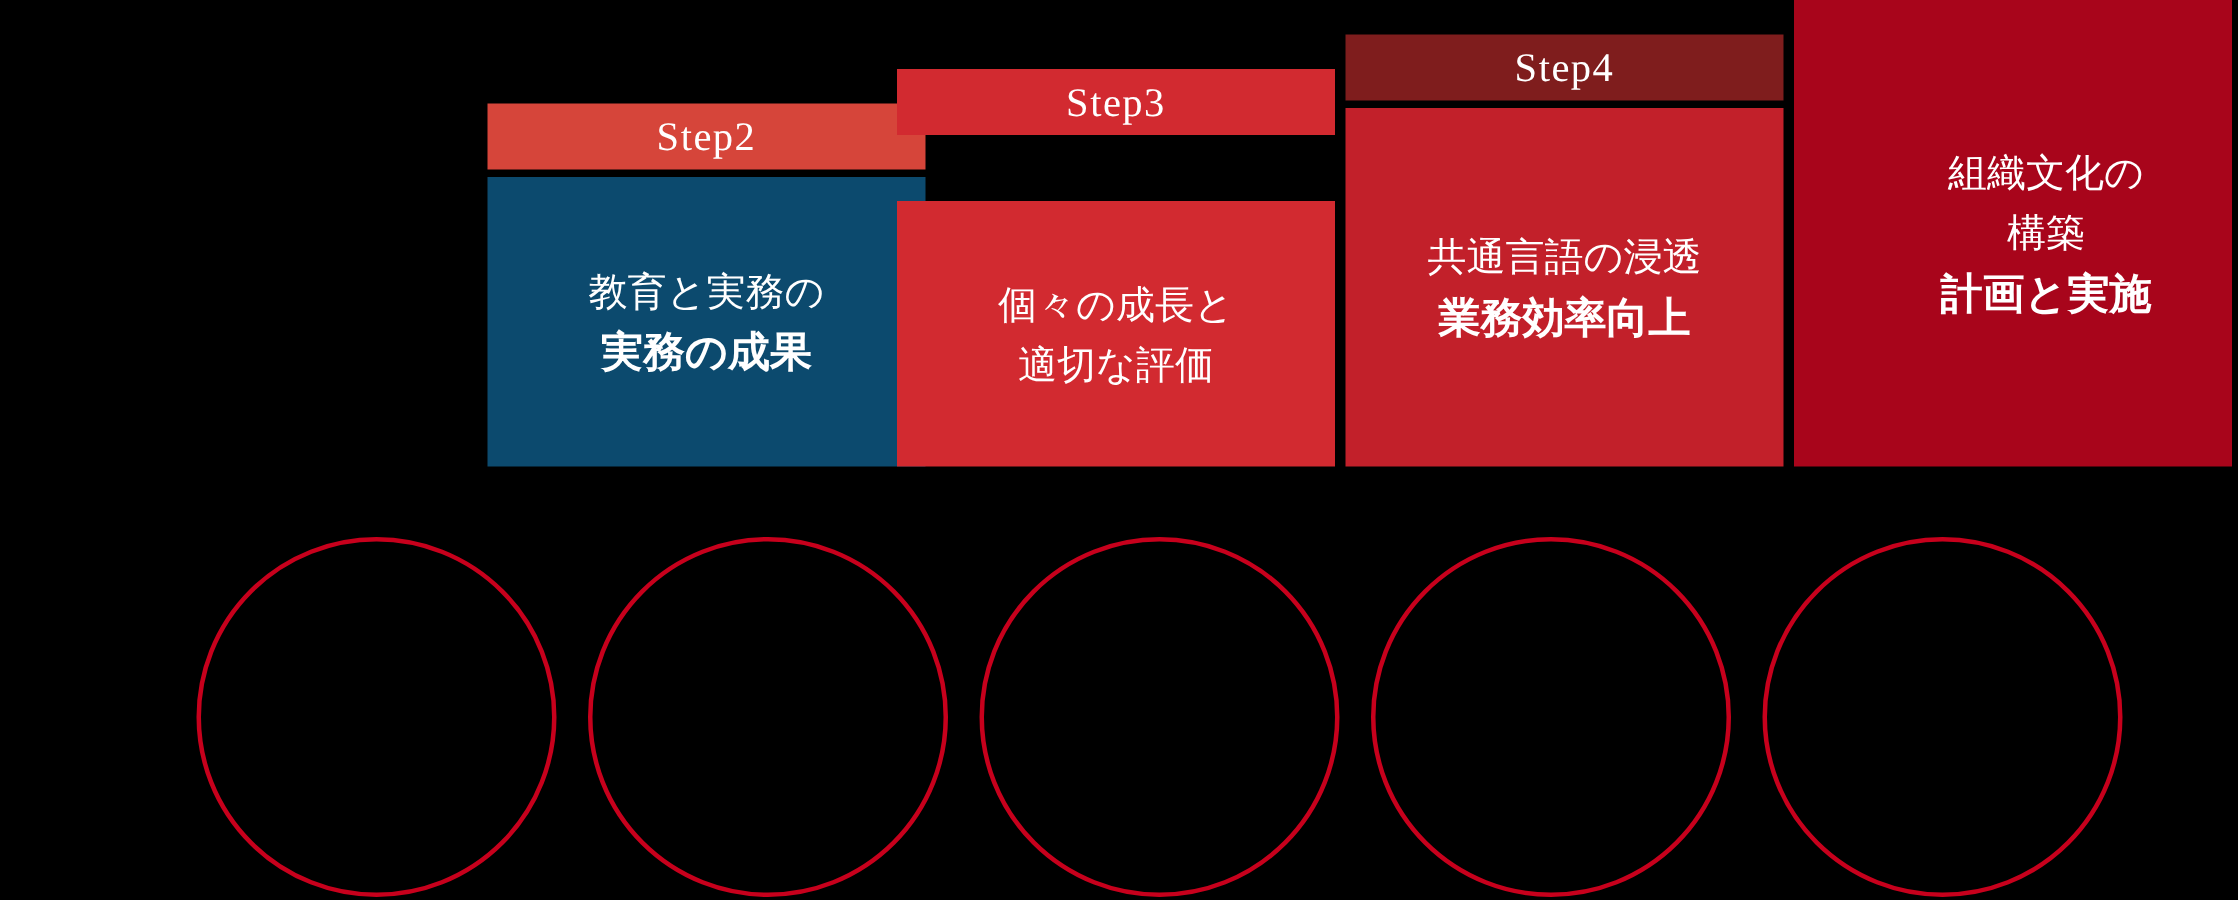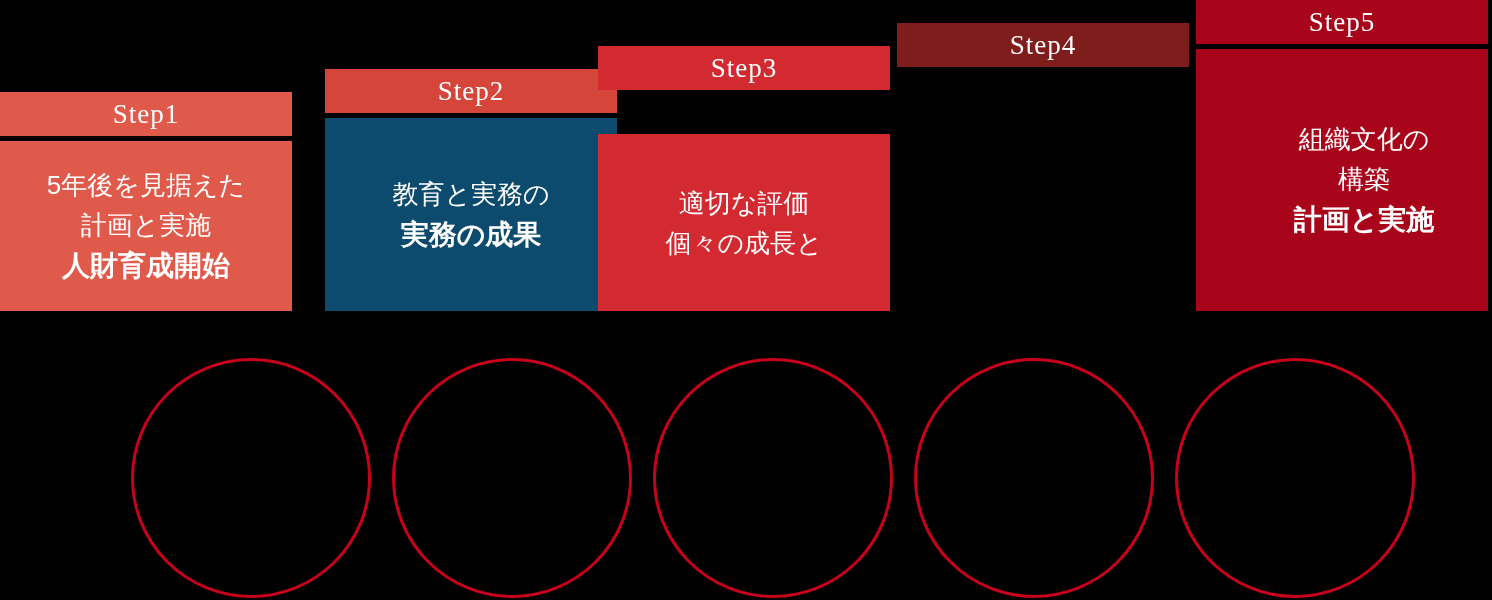--- a/index.html
+++ b/index.html
@@ -69,61 +69,53 @@
     border: 3px solid #c7001c;
     box-sizing: border-box;
     background: transparent;
   }
 </style>
 </head>
 <body>
 
 <div class="stage">
 
-  <div class="step step1">
-    <div class="step-header" style="background-color: rgb(224, 90, 75);">
-      <span>Step1</span>
-    </div>
-    <div class="step-body" style="background-color: rgb(224, 90, 75);">
-      <div class="step-line">5年後を見据えた</div>
-      <div class="step-line">計画と実施</div>
-      <div class="step-highlight">人財育成開始</div>
-    </div>
-  </div>
 
   <div class="step step2">
     <div class="step-header" style="background-color: rgb(214, 69, 58);">
       <span>Step2</span>
     </div>
     <div class="step-body" style="background-color: #0c4a6e;">
       <div class="step-line">教育と実務の</div>
       <div class="step-highlight">実務の成果</div>
     </div>
   </div>
 
   <div class="step step3">
     <div class="step-header" style="background-color: rgb(210, 42, 48);">
       <span>Step3</span>
     </div>
     <div class="step-body" style="background-color: rgb(210, 42, 48);">
+      <div class="step-line">個々の成長と</div>
       <div class="step-line">適切な評価</div>
-      <div class="step-line">個々の成長と</div>
     </div>
   </div>
 
   <div class="step step4">
     <div class="step-header" style="background-color: #7f1d1d;">
       <span>Step4</span>
     </div>
+    <div class="step-body" style="background-color: rgb(194, 32, 42);">
+      <div class="step-line">共通言語の浸透</div>
+
+      <div class="step-highlight">業務効率向上</div>
+    </div>
   </div>
 
   <div class="step step5">
-    <div class="step-header" style="background-color: rgb(168, 5, 27);">
-      <span>Step5</span>
-    </div>
     <div class="step-body" style="background-color: rgb(168, 5, 27); padding-left: 44px;">
       <div class="step-line">組織文化の</div>
       <div class="step-line">構築</div>
       <div class="step-highlight">計画と実施</div>
     </div>
   </div>
 
   <div class="circle-row">
     <div class="circle" style="border-color: rgb(199, 0, 28);"></div>
     <div class="circle" style="border-color: rgb(199, 0, 28);"></div>

